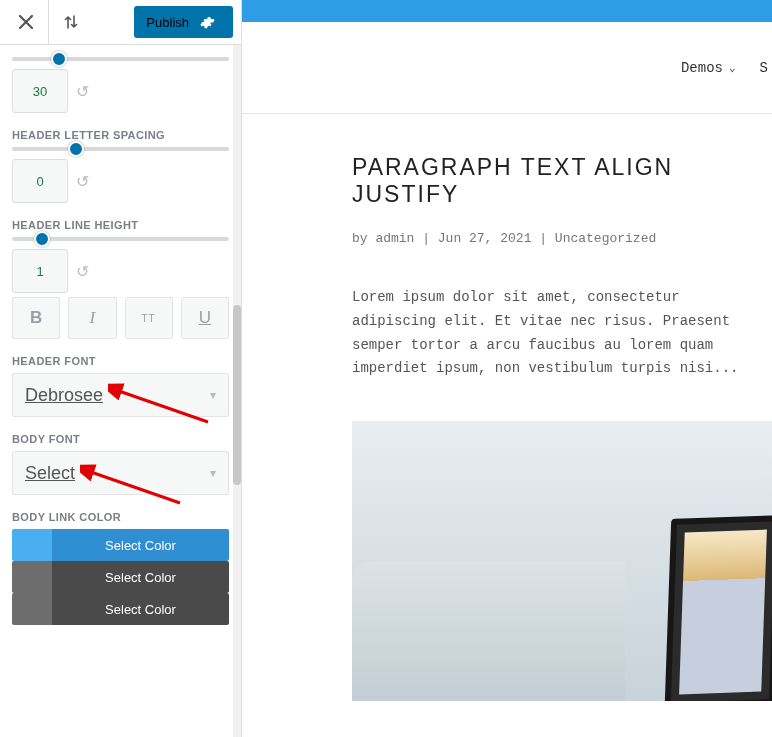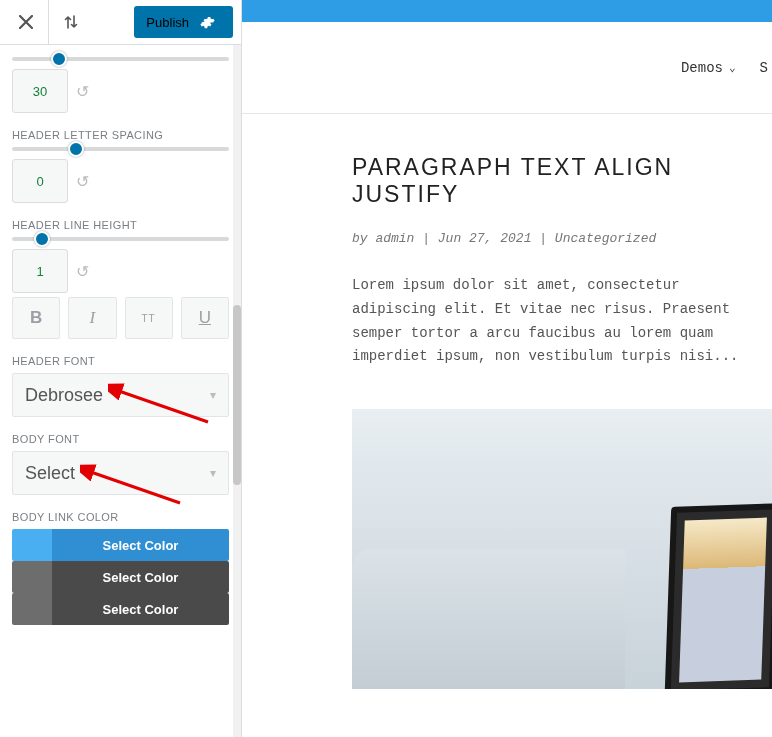--- a/index.html
+++ b/index.html
@@ -5,41 +5,41 @@
   * { box-sizing: border-box; margin: 0; padding: 0; }
   body { font-family: -apple-system, BlinkMacSystemFont, "Segoe UI", Helvetica, Arial, sans-serif; font-size: 13px; color: #32373c; background: #eee; width:772px; height:737px; overflow:hidden; }
   .app { display:flex; height:737px; }
   .sidebar { width:297px; background:#fff; border-right:1px solid #ddd; display:flex; flex-direction:column; position:relative; }
   .topbar { height:45px; border-bottom:1px solid #ddd; display:flex; align-items:center; padding:0 8px; }
   .icon-btn { width:36px; height:36px; display:flex; align-items:center; justify-content:center; border:none; background:transparent; border-radius:3px; cursor:pointer; }
   .topbar .divider { width:1px; height:45px; background:#ddd; margin:0 4px; }
   .publish { margin-left:auto; background:#0073aa; color:#000000; border:none; border-radius:3px; height:32px; padding:0 12px; display:flex; align-items:center; gap:4px; cursor:pointer; font-size:13px; }
   .gear { width:28px; height:32px; display:flex; align-items:center; justify-content:center; }
   .panel { overflow-y:auto; padding:0 12px 20px 12px; }
-  .control-label { font-size:11px; font-weight:400; letter-spacing:0.4px; color:#7a7f85; margin:16px 0 6px 0; text-transform:uppercase; }
+  .control-label { font-size:11px; font-weight:700; letter-spacing:0.4px; color:#7a7f85; margin:16px 0 6px 0; text-transform:uppercase; }
   .slider-track { position:relative; height:4px; background:#d7d9db; border-radius:2px; margin-bottom:8px; }
   .slider-thumb { position:absolute; top:-6px; width:16px; height:16px; background:#0073aa; border-radius:50%; border:2px solid #fff; box-shadow:0 0 2px rgba(0,0,0,0.4); cursor:pointer; }
   .val-row { display:flex; align-items:center; gap:8px; }
   .num-box { width:56px; height:44px; border:1px solid #ddd; background:#f6f7f7; border-radius:3px; display:flex; align-items:center; justify-content:center; font-size:13px; color:#15803d; }
   .reset-icn { color:#bbb; font-size:16px; cursor:pointer; }
   .style-btns { display:flex; gap:8px; margin-top:4px; }
   .style-btn { flex:1; height:42px; background:#f6f7f7; border:1px solid #e2e4e7; border-radius:2px; display:flex; align-items:center; justify-content:center; color:#9aa0a6; font-size:17px; cursor:pointer; }
-  .select-box { background:#f6f7f7; border:1px solid #e2e4e7; border-radius:2px; height:44px; display:flex; align-items:center; padding:18px 12px; font-size:18px; color:#555; position:relative; cursor:pointer; }
+  .select-box { background:#f6f7f7; border:1px solid #e2e4e7; border-radius:2px; height:44px; display:flex; align-items:center; padding:18px 12px; font-size:18px; color:#555; position:relative; cursor:pointer;text-decoration:underline; }
   .select-box .caret { position:absolute; right:12px; color:#bbb; font-size:12px; }
   .color-row { display:flex; height:32px; border-radius:2px; overflow:hidden; cursor:pointer; }
   .swatch { width:40px; }
-  .color-label { flex:1; display:flex; align-items:center; justify-content:center; color:#fff; font-size:13px;font-weight:bold; }
+  .color-label { flex:1; display:flex; align-items:center; justify-content:center; color:#fff; font-size:13px; }
   .preview { flex:1; background:#fff; position:relative; }
   .blue-strip { height:22px; background:#2f9ce6; }
   .nav-bar { height:92px; border-bottom:1px solid #e6e6e6; display:flex; align-items:center; justify-content:flex-end; padding-right:4px; }
   .nav-item { font-family: 'Courier New', monospace; font-size:14px; color:#333; display:flex; align-items:center; gap:6px; margin-right:24px; }
   .nav-extra { font-family: 'Courier New', monospace; font-size:14px; color:#333; }
   .content { padding:40px 0 0 110px; }
   .post-title { font-family: Impact, 'Arial Black', sans-serif; font-size:23px; letter-spacing:2px; color:#222; margin-bottom:23px; }
-  .post-meta { font-family: 'Courier New', monospace; font-size:13px; color:#777; margin-bottom:28px;font-style:italic; }
+  .post-meta { font-family: 'Courier New', monospace; font-size:13px; color:#777; margin-bottom:40px; }
   .post-body { font-family: 'Courier New', monospace; font-size:14px; color:#555; line-height:1.7; max-width:420px; margin-bottom:40px; }
   .feature-img { width:420px; height:280px; background:linear-gradient(180deg,#e8eef2 0%,#d4dde3 60%,#c8d2d9 100%); position:relative; overflow:hidden; }
   .couch { position:absolute; bottom:0; left:0; right:35%; height:140px; background:linear-gradient(180deg,#dbe3e8 0%,#c3cdd3 100%); border-top-left-radius:20px; }
   .laptop { position:absolute; right:-6px; bottom:-6px; width:110px; height:190px; background:#2b2b2b; transform:skewX(-4deg) rotate(-2deg); border:6px solid #171717; border-radius:4px; }
   .laptop-screen { position:absolute; inset:8px; background:linear-gradient(180deg,#f6e9c8 0%, #dcb877 30%, #c7cede 30%, #c7cede 100%); }
   .arrow-svg { position:absolute; pointer-events:none; }
   .sidebar-scroll { position:absolute; right:0; top:45px; bottom:0; width:8px; background:#f1f1f1; }
   .sidebar-scroll .thumb { position:absolute; left:0; right:0; top:260px; height:180px; background:#c7c7c7; border-radius:4px; }
 </style>
 </head>

